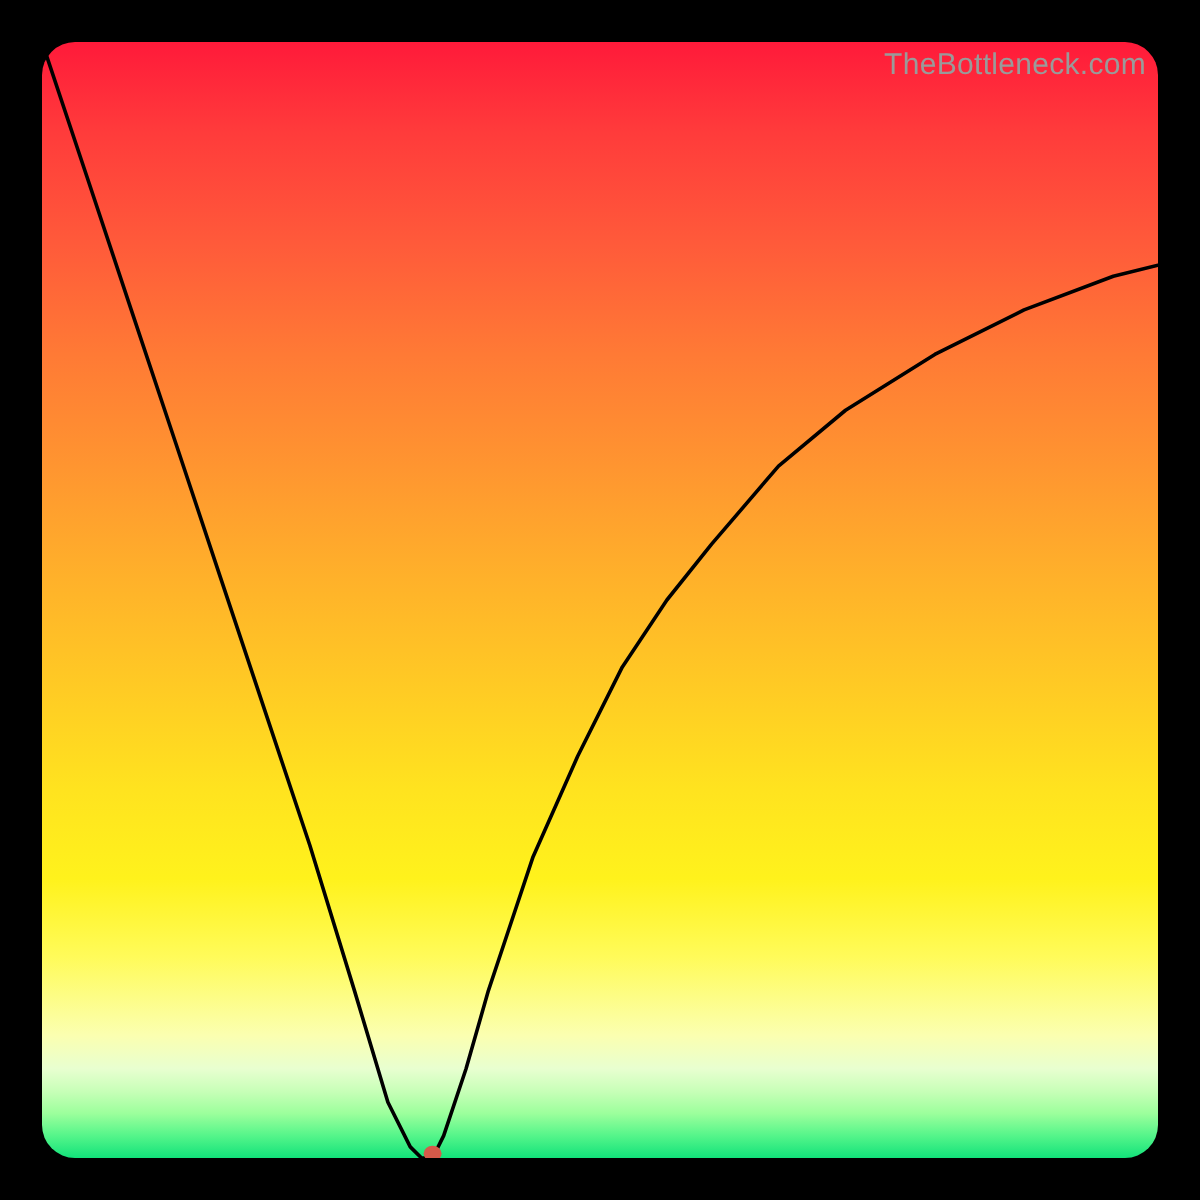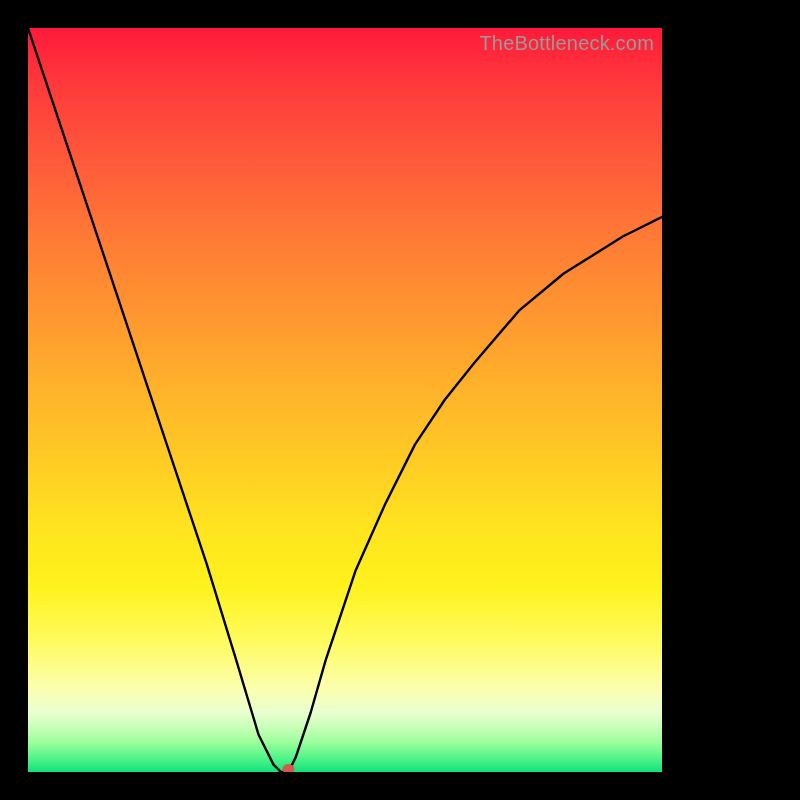--- a/index.html
+++ b/index.html
@@ -14,21 +14,21 @@
   .outer {
     position: relative;
     width: 800px;
     height: 800px;
     background: #000;
   }
   .plot-area {
     position: absolute;
     left: 28px;
     top: 28px;
-    width: 634px;
+    width: 744px;
     height: 744px;
     
     background: linear-gradient(
       to bottom,
       #ff1a3a 0%,
       #ff3b3b 8%,
       #ff5a3a 18%,
       #ff7a35 28%,
       #ff9530 38%,
       #ffb12a 48%,
@@ -36,20 +36,21 @@
       #ffe31f 67%,
       #fff21c 75%,
       #fffb5a 82%,
       #fbffb0 89%,
       #e8ffd0 92%,
       #c8ffb8 94%,
       #9cff9c 96%,
       #55f58a 98%,
       #12e27a 100%
     );
+    border-radius: 22px;
   }
   .watermark {
     position: absolute;
     top: 4px;
     right: 8px;
     color: #9a9a9a;
     font-size: 20px;
     font-weight: 400;
     letter-spacing: 0.2px;
     user-select: none;

